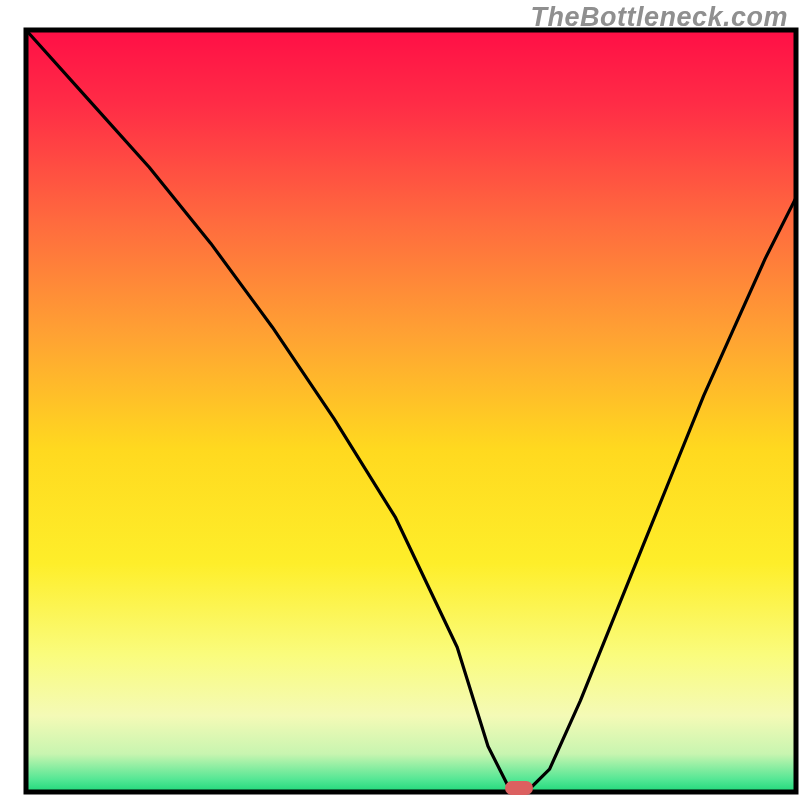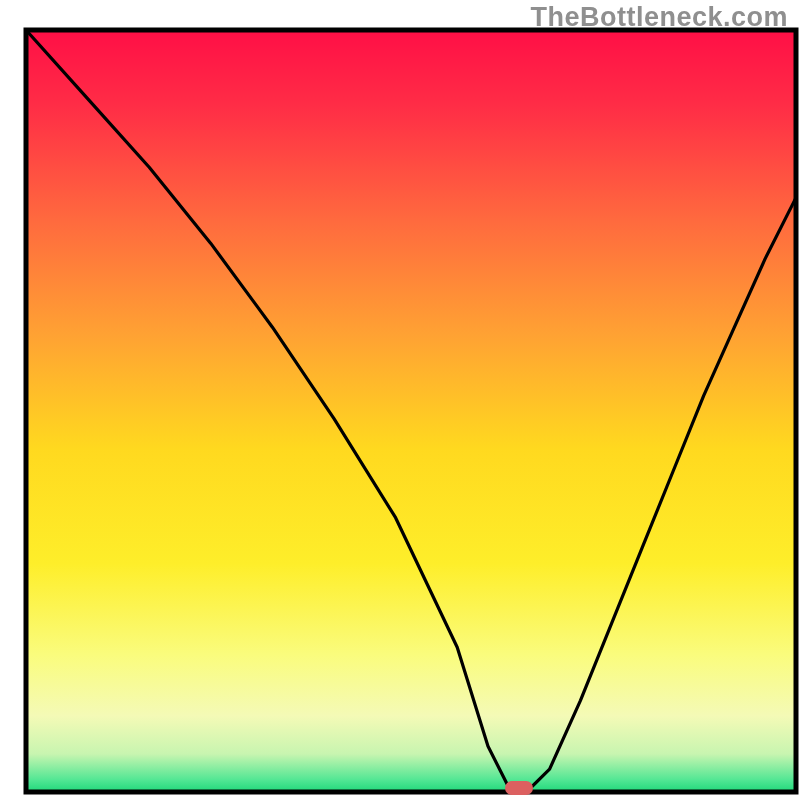--- a/index.html
+++ b/index.html
@@ -7,20 +7,21 @@
     padding: 0;
     width: 800px;
     height: 800px;
     background: #ffffff;
     overflow: hidden;
   }
   .chart-container {
     position: relative;
     width: 800px;
     height: 684px;
+    font-style: italic;
   }
   .watermark {
     position: absolute;
     top: 2px;
     right: 12px;
     font-family: Arial, Helvetica, sans-serif;
     font-size: 27px;
     font-weight: bold;
     color: #8f8f8f;
     letter-spacing: 0.5px;

